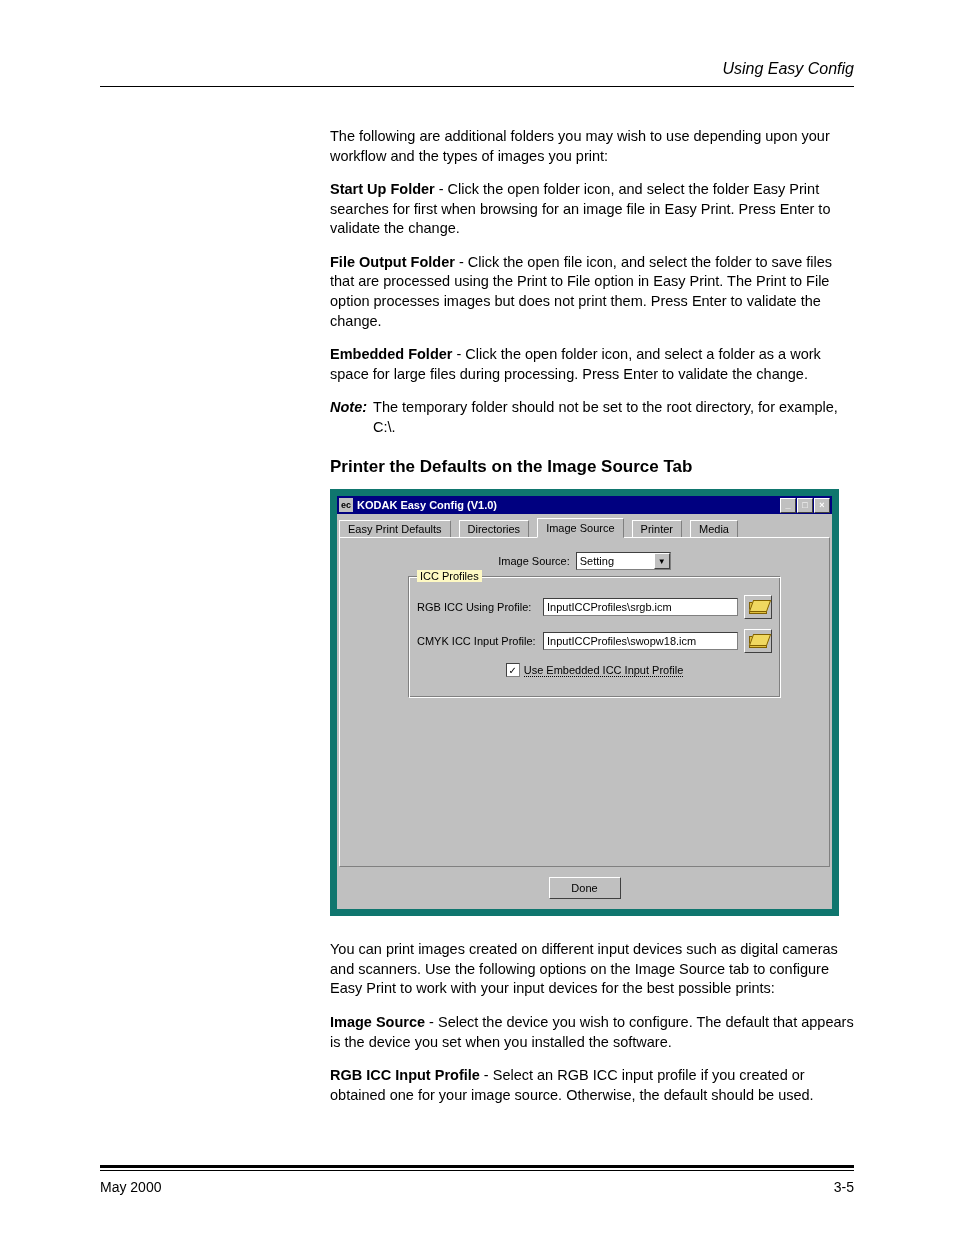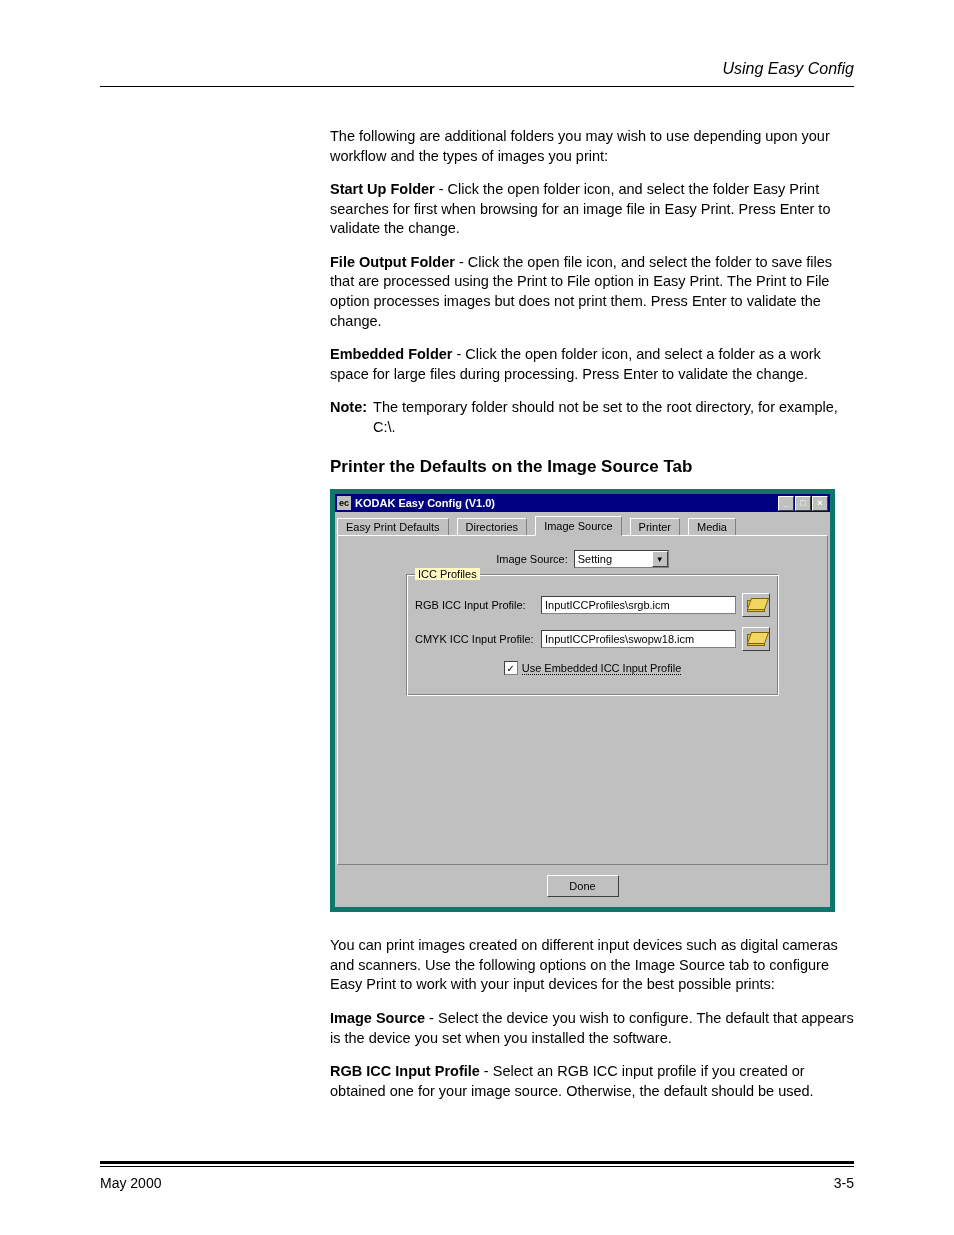--- a/index.html
+++ b/index.html
@@ -34,28 +34,28 @@
   .body-text p { margin: 0 0 14px 0; }
   .bold { font-weight: bold; }
   .heading {
     margin-left: 230px;
     font-size: 17px;
     font-weight: bold;
     margin-top: 20px;
     margin-bottom: 12px;
   }
   .note-row { display: flex; margin-bottom: 14px; }
-  .note-label { font-weight: bold; flex-shrink:0; }
+  .note-label { font-weight: bold; flex-shrink:0;font-style:italic; }
   .note-body { margin-left: 6px; }
 
   
   .win98 {
     margin-left: 230px;
     width: 495px;
-    border: 5px solid #0f766e;
+    border: 7px solid #0f766e;
     background: #c0c0c0;
     font-family: Tahoma, Arial, sans-serif;
     font-size: 11px;
     color: #000;
   }
   .titlebar {
     background: #000080;
     color: #fff;
     display: flex;
     align-items: center;
@@ -303,21 +303,21 @@
         <div class="dropdown">
           <span>Setting</span>
           <div class="dropdown-arrow">▼</div>
         </div>
       </div>
 
       <div class="groupbox">
         <div class="groupbox-title">ICC Profiles</div>
 
         <div class="row">
-          <span class="label" style="width:120px;">RGB ICC Input Profile:</span>
+          <span class="label" style="width:120px;">RGB ICC Using Profile:</span>
           <div class="textfield">InputICCProfiles\srgb.icm</div>
           <div class="folder-btn">
               <div class="folder-icon"></div>
             </div>
         </div>
 
         <div class="row">
           <span class="label" style="width:120px;">CMYK ICC Input Profile:</span>
           <div class="textfield">InputICCProfiles\swopw18.icm</div>
           <div class="folder-btn">

